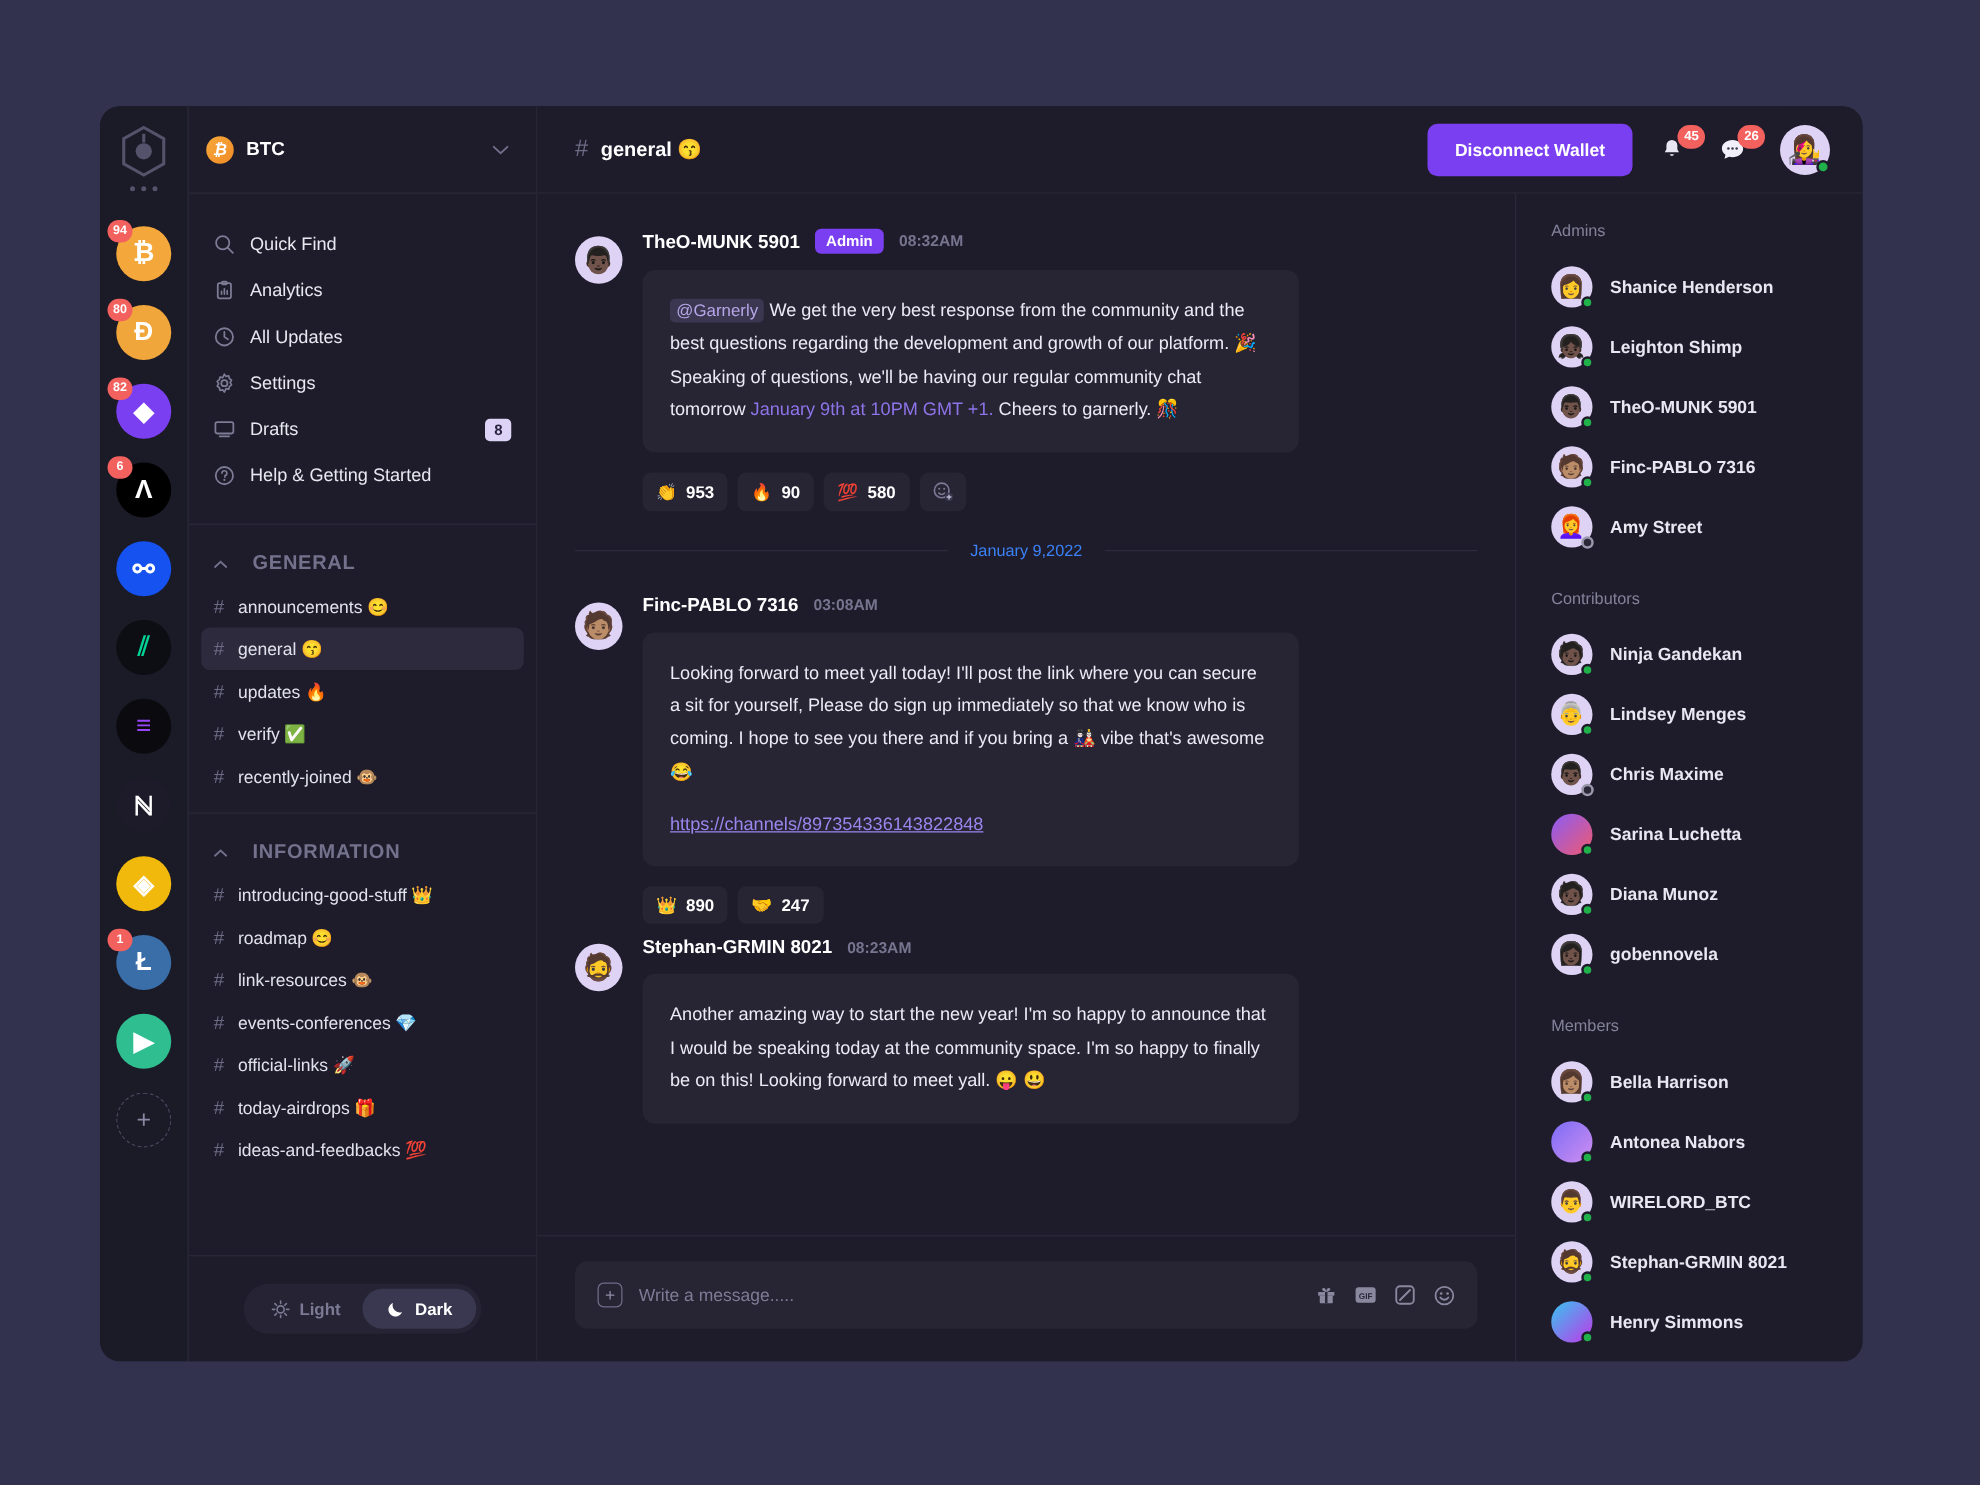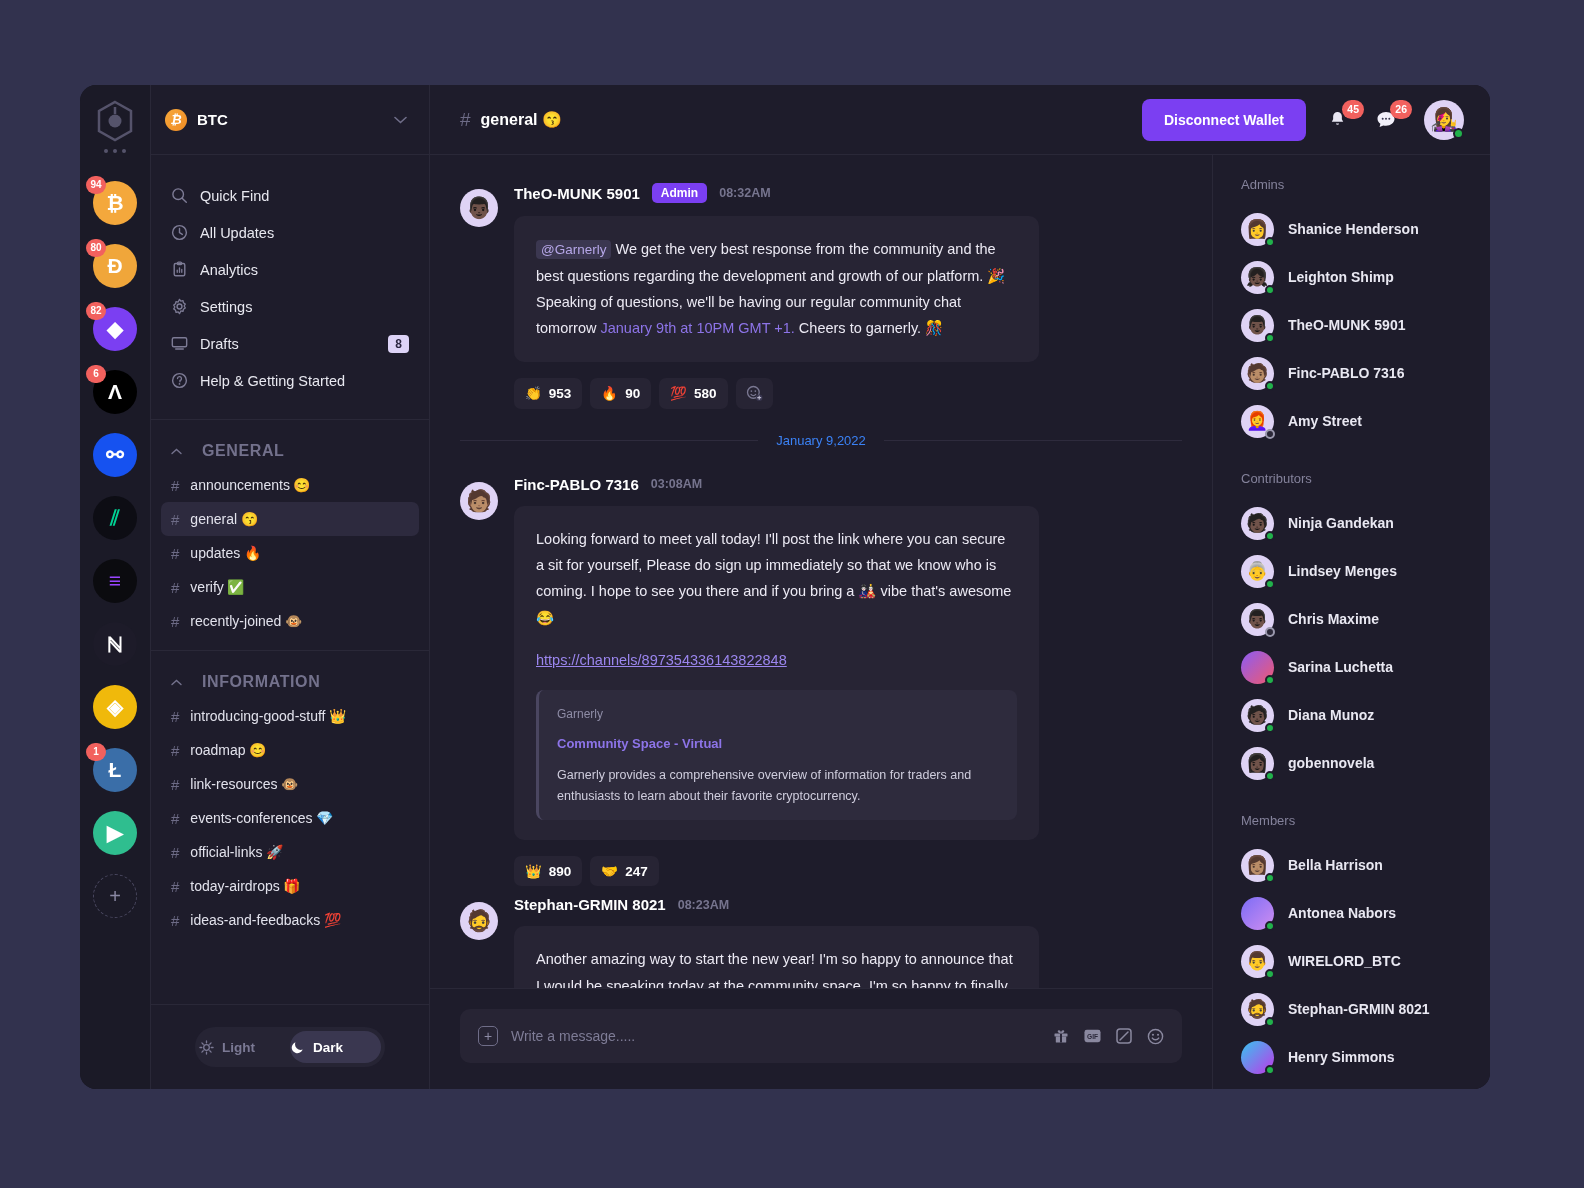--- a/index.html
+++ b/index.html
@@ -118,21 +118,21 @@
     margin-top: auto;
     border-top: 1px solid #2a2838;
     padding: 22px 20px;
     display: flex; justify-content: center;
   }
   .theme-toggle {
     display: flex; background: #262434; border-radius: 20px;
     padding: 4px; width: 190px;
   }
   .theme-opt {
-    flex: 1; display: flex; align-items: center; gap: 8px;
+    flex: 1; display: flex; align-items: center; justify-content: center; gap: 8px;
     height: 32px; border-radius: 17px;
     font-size: 13.5px; color: #7b7994; font-weight: bold;
   }
   .theme-opt.sel { background: #3a3750; color: #fff; }
 
   
   .main { flex: 1; display: flex; flex-direction: column; min-width: 0; }
   .main-top { display: flex; flex: 1; min-height: 0; }
   .chat-col { flex: 1; display: flex; flex-direction: column; min-width: 0; background: #1e1c2b; }
 
@@ -341,43 +341,43 @@
 
     <div class="nav-group" id="nav-group">
   <div class="nav-item">
     <span class="ico">
             <svg width="17" height="17" viewBox="0 0 18 18">
               <circle cx="7.6" cy="7.6" r="5.6" fill="none" stroke="#7d7b95" stroke-width="1.5"></circle>
               <path d="M11.8 11.8 L16.2 16.2" stroke="#7d7b95" stroke-width="1.5" stroke-linecap="round"></path>
             </svg>
           </span>
     <span class="nav-label">Quick Find</span>
-
-  </div>
-  <div class="nav-item">
-    <span class="ico">
-            <svg width="17" height="17" viewBox="0 0 18 18">
-              <circle cx="9" cy="9" r="7.3" fill="none" stroke="#7d7b95" stroke-width="1.5"></circle>
-              <path d="M9 4.8V9l3 2" fill="none" stroke="#7d7b95" stroke-width="1.5" stroke-linecap="round"></path>
-            </svg>
-          </span>
-    <span class="nav-label">All Updates</span>
 
   </div>
   <div class="nav-item">
     <span class="ico">
             <svg width="17" height="17" viewBox="0 0 18 18">
               <rect x="3.4" y="2.6" width="11.2" height="13" rx="1.6" fill="none" stroke="#7d7b95" stroke-width="1.5"></rect>
               <rect x="6.8" y="1.2" width="4.4" height="2.6" rx="1" fill="none" stroke="#7d7b95" stroke-width="1.3"></rect>
               <g stroke="#7d7b95" stroke-width="1.4" stroke-linecap="round">
                 <path d="M6.6 12V9.6M9 12V7.4M11.4 12v-3"></path>
               </g>
             </svg>
           </span>
     <span class="nav-label">Analytics</span>
+
+  </div>
+  <div class="nav-item">
+    <span class="ico">
+            <svg width="17" height="17" viewBox="0 0 18 18">
+              <circle cx="9" cy="9" r="7.3" fill="none" stroke="#7d7b95" stroke-width="1.5"></circle>
+              <path d="M9 4.8V9l3 2" fill="none" stroke="#7d7b95" stroke-width="1.5" stroke-linecap="round"></path>
+            </svg>
+          </span>
+    <span class="nav-label">All Updates</span>
 
   </div>
   <div class="nav-item">
     <span class="ico">
             <svg width="17" height="17" viewBox="0 0 18 18">
               <circle cx="9" cy="9" r="2.6" fill="none" stroke="#7d7b95" stroke-width="1.5"></circle>
               <path d="M9 1.4l1.4 1.9 2.3-.5.5 2.3 1.9 1.4-1.2 2 1.2 2-1.9 1.4-.5 2.3-2.3-.5L9 16.6l-1.4-1.9-2.3.5-.5-2.3-1.9-1.4 1.2-2-1.2-2 1.9-1.4.5-2.3 2.3.5Z" fill="none" stroke="#7d7b95" stroke-width="1.4" stroke-linejoin="round"></path>
             </svg>
           </span>
     <span class="nav-label">Settings</span>
@@ -584,25 +584,21 @@
             <div class="msg">
     <div class="msg-avatar">
       <span>🧑🏽</span>
     </div>
     <div class="msg-body">
       <div class="msg-head">
         <span class="msg-author">Finc-PABLO 7316</span>
 
         <span class="msg-time">03:08AM</span>
       </div>
-      <div class="bubble"><span>Looking forward to meet yall today! I'll post the link where you can secure a sit for yourself, Please do sign up immediately so that we know who is coming. I hope to see you there and if you bring a 🎎 vibe that's awesome 😂</span><br><a class="msg-link" href="#">https://channels/897354336143822848</a><div class="embed">
-      <div class="embed-site">Garnerly</div>
-      <div class="embed-title">Community Space - Virtual</div>
-      <div class="embed-desc">Garnerly provides a comprehensive overview of information for traders and enthusiasts to learn about their favorite cryptocurrency.</div>
-    </div></div>
+      <div class="bubble"><span>Looking forward to meet yall today! I'll post the link where you can secure a sit for yourself, Please do sign up immediately so that we know who is coming. I hope to see you there and if you bring a 🎎 vibe that's awesome 😂</span><br><a class="msg-link" href="#">https://channels/897354336143822848</a></div>
       <div class="reactions">
     <div class="react">
         <span>👑</span>
         <span>890</span>
       </div>
                   <div class="react">
         <span>🤝</span>
         <span>247</span>
       </div>
 

